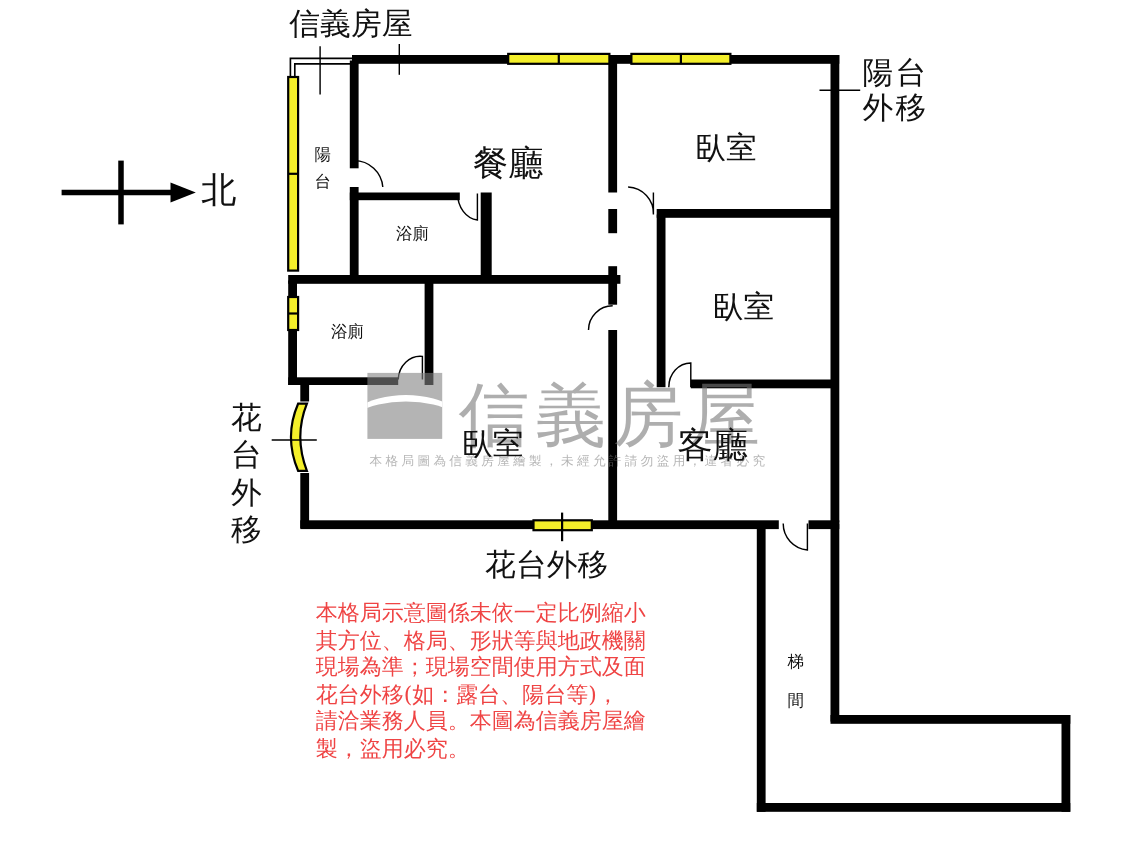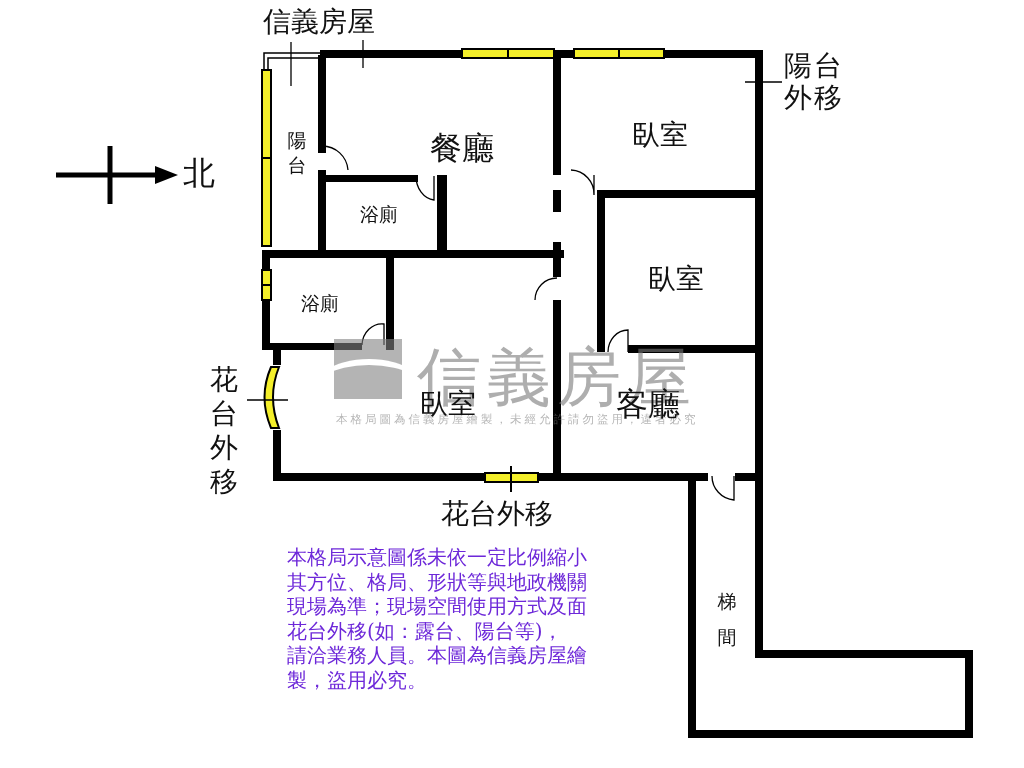--- a/index.html
+++ b/index.html
@@ -2,32 +2,32 @@
 <html><head>
 <meta charset="utf-8">
 <style>
   html, body { margin:0; padding:0; background:#ffffff; }
   body { width:1024px; height:768px; position:relative; overflow:hidden;
          font-family: "DejaVu Serif", "Liberation Serif", serif; color:#111; }
   svg.plan { position:absolute; left:0; top:0; }
   .lbl { position:absolute; white-space:nowrap; line-height:1; color:#111; }
   .big { font-size:32px; }
   .mid { font-size:28px; }
-  .sm  { font-size:19px;text-align:center; }
+  .sm  { font-size:15px; }
   .vert { writing-mode: vertical-rl; letter-spacing:2px; }
   .wm-main { position:absolute; left:417px; top:334px; font-family:"DejaVu Sans", sans-serif;
              font-size:64px; color:rgba(120,120,120,0.6); letter-spacing:6px; }
   .wm-sub { position:absolute; left:336px; top:412px; font-family:"DejaVu Sans", sans-serif;
             font-size:11.5px; color:rgba(120,120,120,0.55); letter-spacing:3px; }
   .wm-logo { position:absolute; left:334px; top:339px; width:68px; height:60px;
              background:rgba(130,130,130,0.6); overflow:hidden; }
   .wm-logo::after { content:""; position:absolute; left:-30px; top:20px; width:130px; height:80px;
              border-top:6px solid #fff; border-radius:50% 50% 0 0; }
   .note { position:absolute; left:287px; top:545px; width:350px; font-size:20px; line-height:24.5px;
-          color:#6d28d9; }
+          color:#ef4444; }
   .note p { margin:0; }
 </style>
 </head>
 <body>
 
 <svg class="plan" width="1024" height="768" viewBox="0 0 1024 768">
   <g fill="#000">
 
     <rect x="320" y="50" width="443" height="8"></rect>
 

